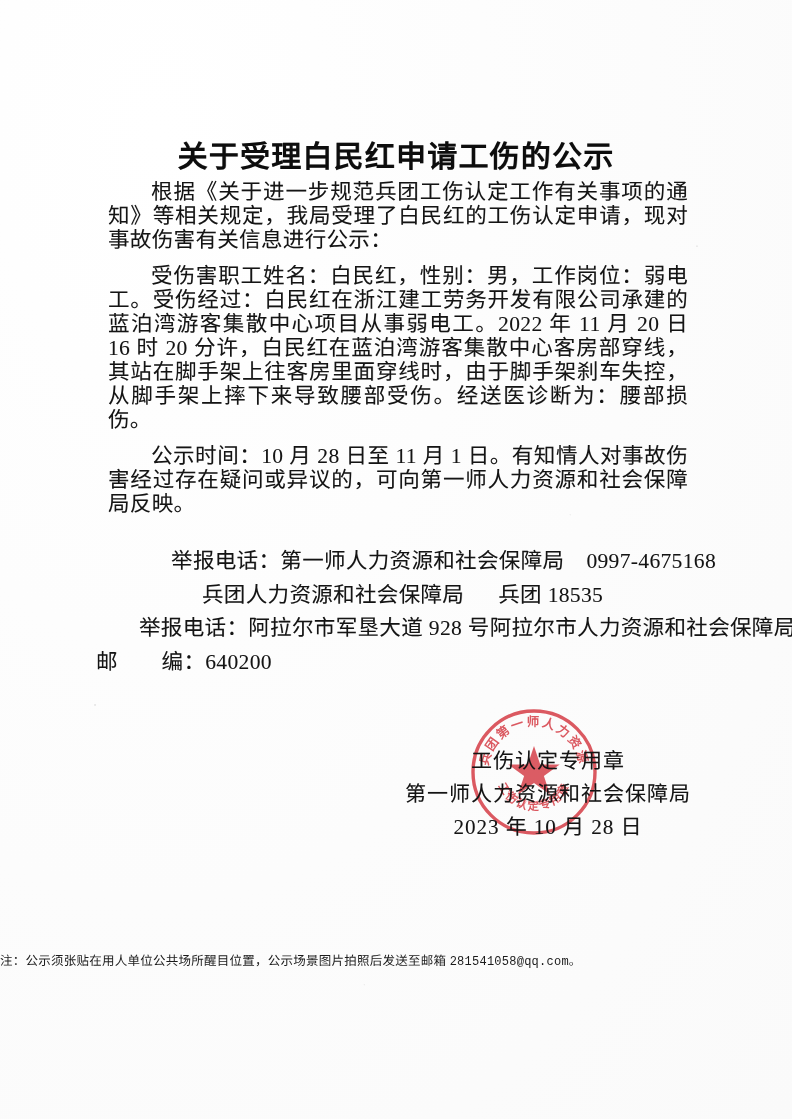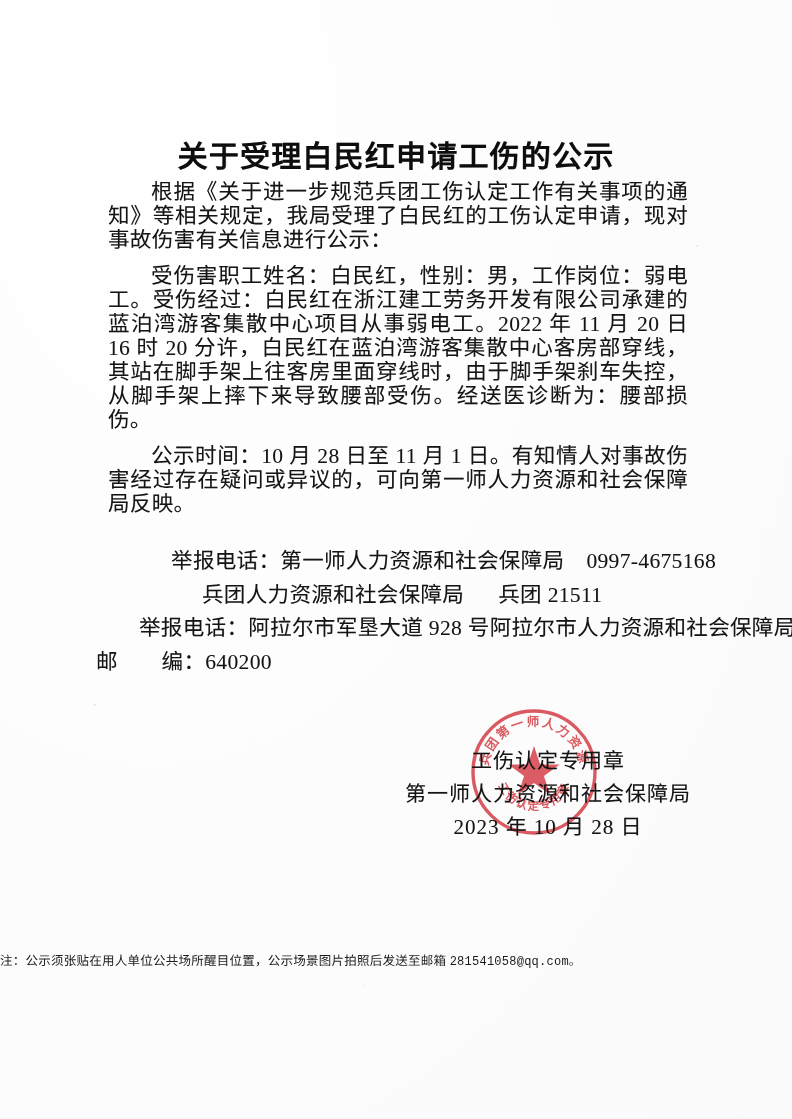--- a/index.html
+++ b/index.html
@@ -152,21 +152,21 @@
     <p class="para indent">公示时间：10 月 28 日至 11 月 1 日。有知情人对事故伤害经过存在疑问或异议的，可向第一师人力资源和社会保障局反映。</p>
   </div>
 
   <div class="contact-block">
 
     <div class="c-line indent">
       <span>举报电话：</span><span>第一师人力资源和社会保障局</span><span class="gap-sm"></span><span>0997-4675168</span>
     </div>
 
     <div class="c-line sub">
-      <span>兵团人力资源和社会保障局</span><span class="gap-md"></span><span>兵团 21511</span>
+      <span>兵团人力资源和社会保障局</span><span class="gap-md"></span><span>兵团 18535</span>
     </div>
 
     <div class="c-line indent">
       <span>举报电话：</span><span>阿拉尔市军垦大道 928 号阿拉尔市人力资源和社会保障局</span>
     </div>
 
     <div class="c-line">
       <span>邮　　编：</span><span>640200</span>
     </div>
 

